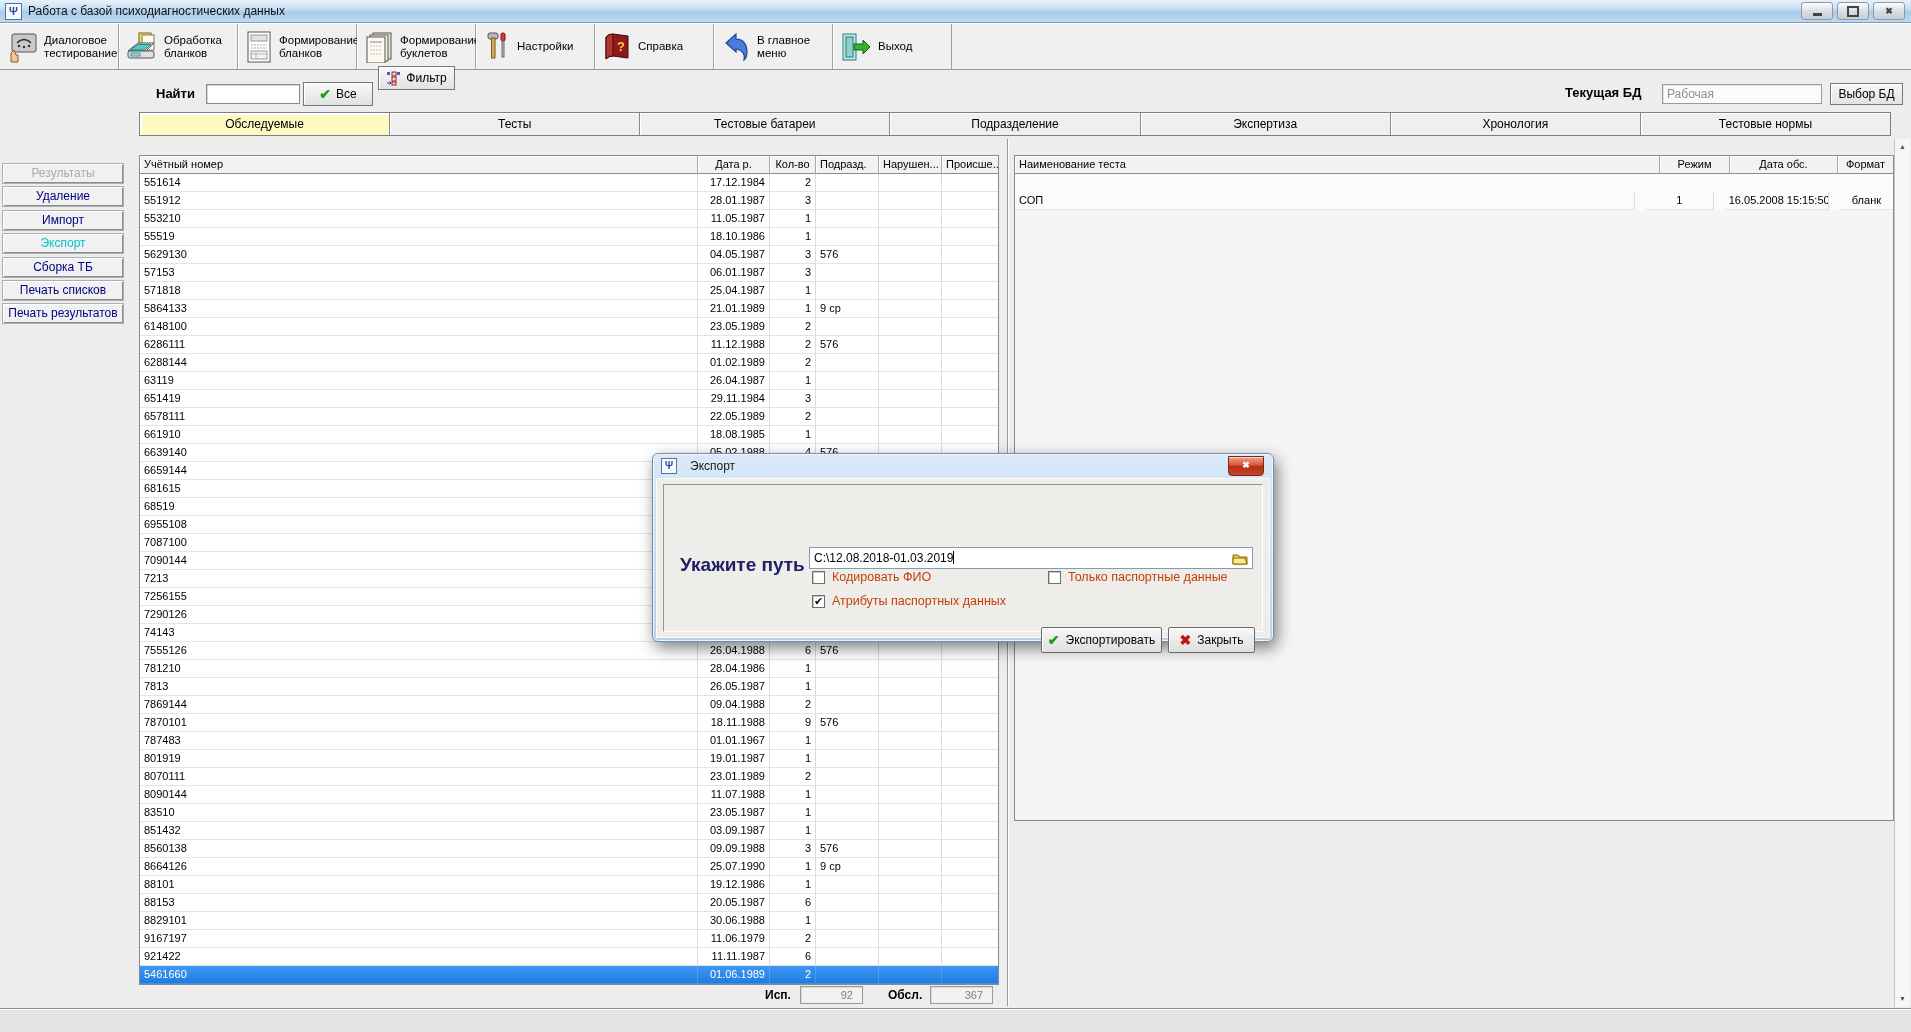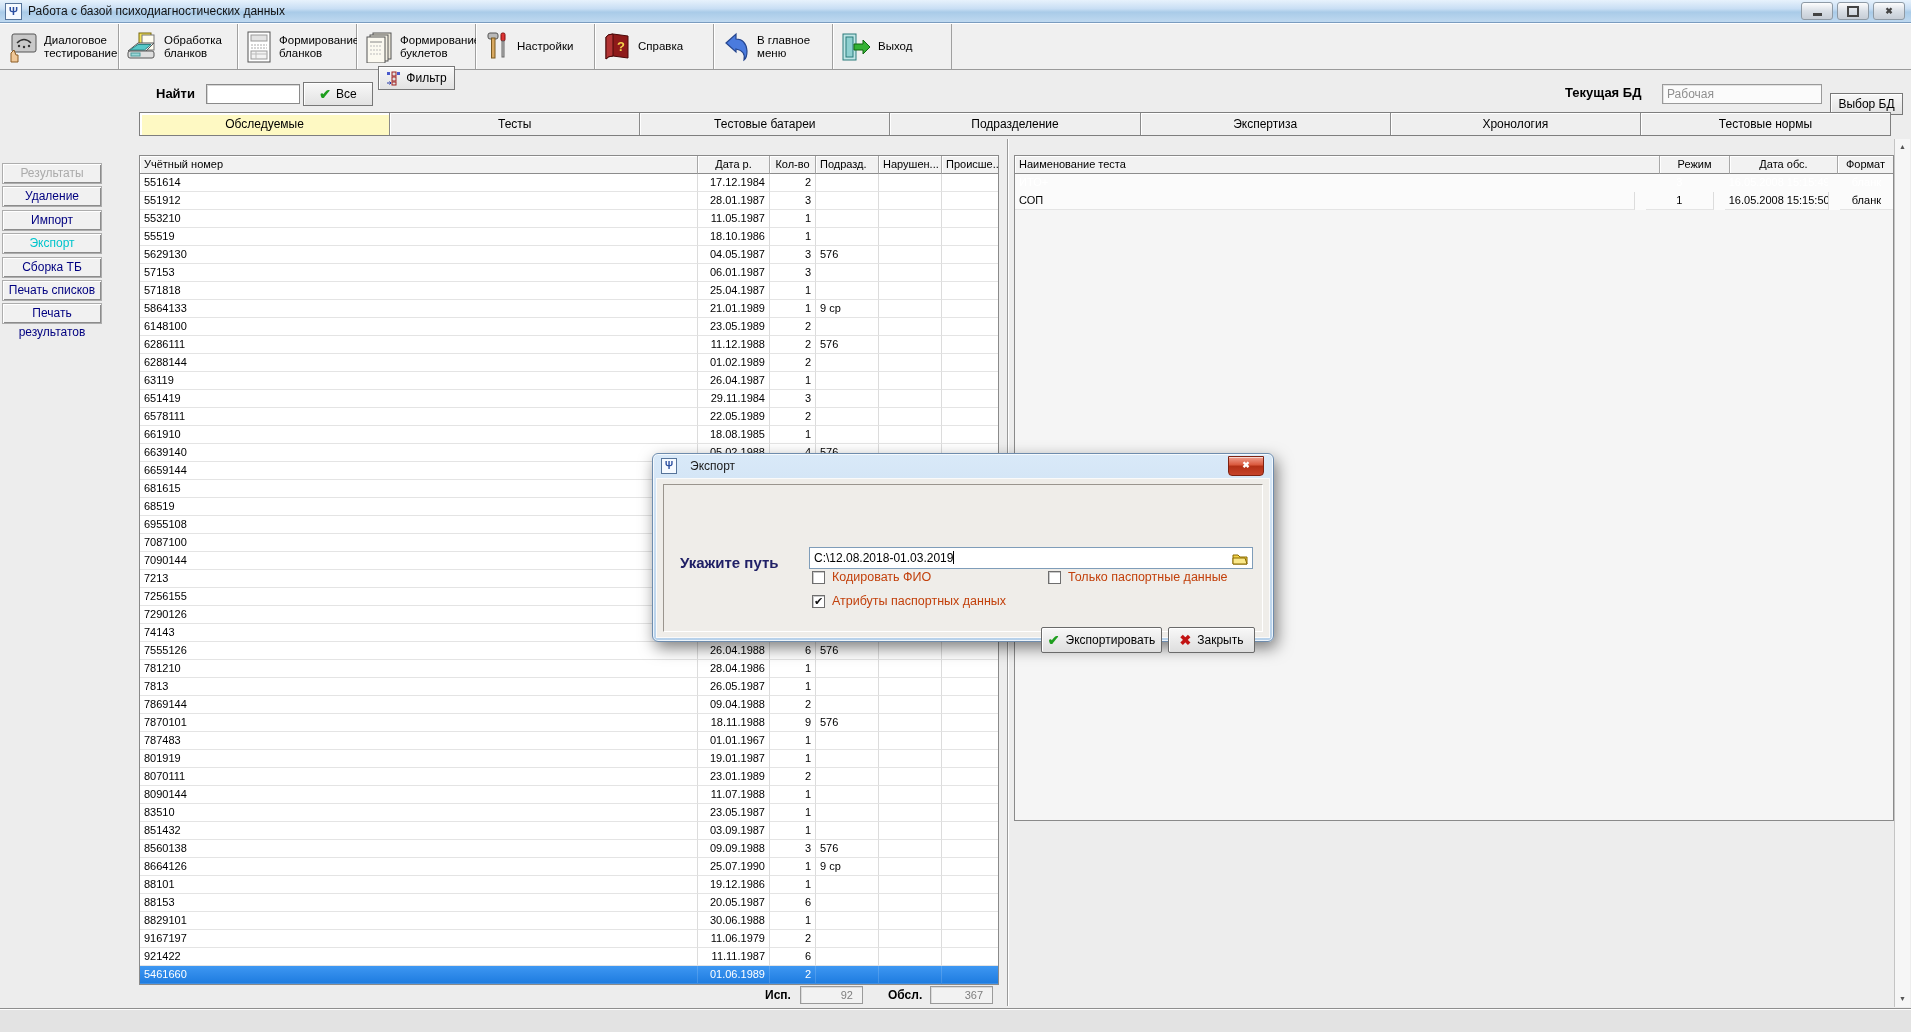--- a/index.html
+++ b/index.html
@@ -35,30 +35,30 @@
     border:1px solid #8A8A8A;box-shadow:inset 1px 1px 0 #D6D6D6;font-size:12px;padding:0 3px;}
   .win-btn{background:linear-gradient(#F8F8F8,#E2E2E2);border:1px solid #777;
     display:flex;align-items:center;justify-content:center;gap:5px;font-size:12px;box-sizing:border-box;
     box-shadow:inset 1px 1px 0 #FFF;}
   .btn-vse{position:absolute;left:303px;top:82px;width:70px;height:24px;}
   .btn-filter{position:absolute;left:378px;top:66px;width:77px;height:24px;}
   .check-green{color:#1E9E1E;font-size:14px;font-weight:bold;}
   .dblabel{position:absolute;left:1565px;top:85px;font-size:13px;font-weight:bold;}
   .db-input{position:absolute;left:1662px;top:84px;width:150px;height:18px;background:#FBFBFB;
     border:1px solid #9A9A9A;box-shadow:inset 1px 1px 0 #E2E2E2;font-size:12px;padding:0 4px;color:#909090;}
-  .btn-dbselect{position:absolute;left:1830px;top:93px;width:73px;height:22px;}
+  .btn-dbselect{position:absolute;left:1830px;top:83px;width:73px;height:22px;}
   
   .tabs{position:absolute;left:139px;top:112px;width:1752px;height:24px;display:flex;
     border:1px solid #7E7E7E;box-sizing:border-box;background:#EDEDED;}
   .tab{flex:1;border-right:1px solid #8A8A8A;font-size:12px;text-align:center;line-height:22px;
     background:#EFEFEF;box-shadow:inset 1px 1px 0 #FFF;}
   .tab:last-child{border-right:none;}
   .tab.active{background:#fef9c3;font-weight:normal;box-shadow:inset 0 2px 0 #FFF,inset 2px 0 0 #FFF;}
   
-  .sidebar{position:absolute;left:2px;top:163px;width:100px;display:flex;flex-direction:column;gap:2.4px;}
+  .sidebar{position:absolute;left:2px;top:163px;width:122px;display:flex;flex-direction:column;gap:2.4px;}
   .sbtn{height:21px;background:#F1F1F1;border:1px solid #ADADAD;box-sizing:border-box;
     box-shadow:inset 1px 1px 0 #FFF,inset -1px -1px 0 #8C8C8C;
     color:#000080;font-size:12px;text-align:center;line-height:19px;}
   .sbtn.disabled{color:#ABABAB;}
   .sbtn.export{color:#00C4CC;}
   
   .grid{position:absolute;background:#FFF;border:1px solid #8A8A8A;box-sizing:border-box;overflow:hidden;margin-top:16px;}
   .grid.pt{left:139px;top:139px;width:860px;height:830px;}
   .grid.tt{left:1014px;top:139px;width:880px;height:666px;background:#F5F5F5;}
   .gh{display:flex;height:18px;}
@@ -99,21 +99,21 @@
   .dlg-title-text{font-size:12px;margin-left:7px;color:#1A1A1A;}
   .dlg-close{position:absolute;right:9px;top:2px;width:34px;height:18px;border-radius:0 0 4px 4px;
     background:linear-gradient(#F0A090 0%,#D9573B 45%,#B23016 50%,#C6432A 100%);
     border:1px solid #7E2212;color:#FFF;font-size:9px;font-weight:bold;text-align:center;line-height:17px;
     box-shadow:inset 0 1px 0 rgba(255,255,255,0.6);}
   .dlg-client{position:absolute;left:3px;right:3px;top:24px;bottom:3px;background:#EFEDE9;
     border:1px solid #FAFAFA;}
   .dlg-frame{position:absolute;left:6px;right:6px;top:5px;bottom:5px;
     border-top:1px solid #9A958E;border-left:1px solid #9A958E;
     border-bottom:1px solid #FFF;border-right:1px solid #FFF;}
-  .dlg-pathlabel{position:absolute;left:23px;top:75px;font-size:15px;font-weight:bold;color:#202066;}
+  .dlg-pathlabel{position:absolute;left:23px;top:75px;font-size:19px;font-weight:bold;color:#202066;}
   .path-input{position:absolute;left:152px;top:68px;width:444px;height:22px;background:#FFF;
     border:1px solid #7F9DB9;box-sizing:border-box;font-size:12px;line-height:20px;padding:0 4px;
     white-space:nowrap;overflow:hidden;}
   .caret{display:inline-block;width:1px;height:13px;background:#000;vertical-align:-2px;}
   .folder-btn{position:absolute;right:3px;top:2px;width:19px;height:16px;display:flex;align-items:center;justify-content:center;}
   .cbrow{position:absolute;display:flex;align-items:center;gap:7px;}
   .cb{width:13px;height:13px;background:#FFF;border:1px solid #6E6E6E;box-sizing:border-box;
     box-shadow:inset 1px 1px 0 #C9C9C9;font-size:11px;line-height:11px;text-align:center;color:#111;}
   .cb.checked::after{content:"✔";}
   .cblabel{font-size:12.5px;color:#c2410c;}

